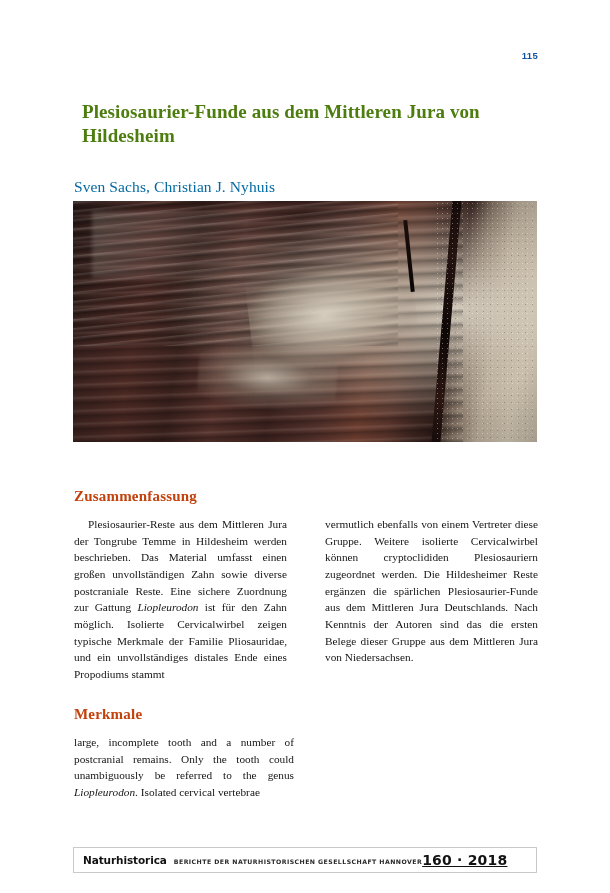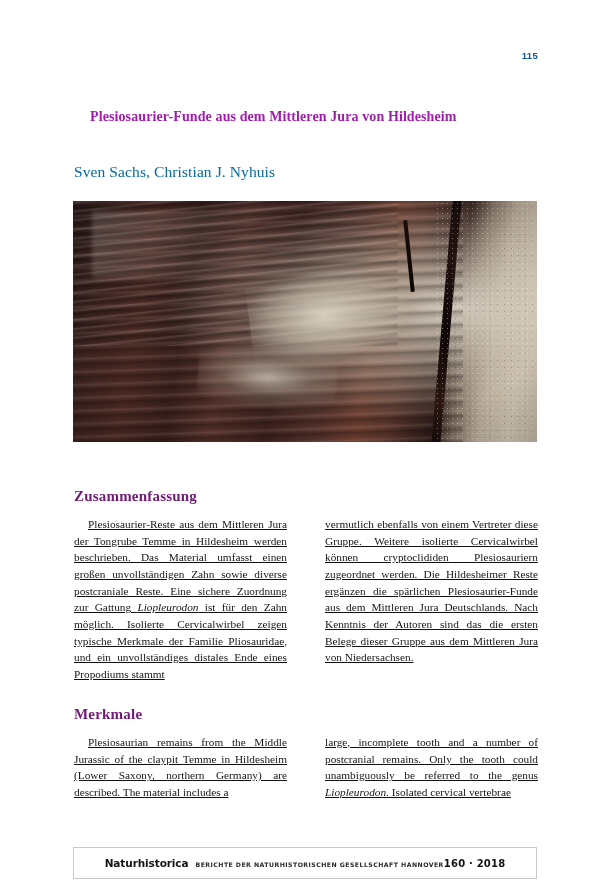--- a/index.html
+++ b/index.html
@@ -36,25 +36,25 @@
   }
 
   
   .title-block {
     position: absolute;
     left: 74px;
     top: 92px;
     width: 464px;
   }
   .article-title {
-    margin: 16px;
-    font-size: 14px;
+    margin: 8px;
+    font-size: 19px;
     line-height: 1.28;
     font-weight: 700;
-    color: #a21caf;
+    color: #4d7c0f;
     letter-spacing: 0.1px;
   }
   .authors {
     margin: 0;
     padding-top: 20px;
     font-size: 15.5px;
     line-height: 1.3;
     color: #0369a1;
     letter-spacing: 0.1px;
   }
@@ -177,27 +177,26 @@
   
   .section {
     position: absolute;
     left: 74px;
     width: 464px;
   }
   .section-heading {
     margin: 0 0 11px 0;
     font-size: 15px;
     font-weight: 700;
-    color: #701a75;
+    color: #c2410c;
     letter-spacing: 0.2px;
   }
   .cols {
     display: flex;
     gap: 38px;
-    text-decoration: underline;
   }
   .col {
     width: 220px;
     font-size: 11.3px;
     line-height: 1.475;
     text-align: justify;
     text-justify: inter-word;
     color: #151515;
     hyphens: none;
   }
@@ -207,26 +206,26 @@
 
   #zus-section { top: 488px; }
   #abs-section { top: 706px; }
 
   
   .footer {
     position: absolute;
     left: 73px;
     top: 847px;
     width: 464px;
-    height: 32px;
+    height: 26px;
     border: 1px solid #c9c9c9;
     box-sizing: border-box;
     display: flex;
     align-items: center;
-    justify-content: center;
+    justify-content: flex-start;
     padding: 0 9px;
   }
   .footer-left {
     display: flex;
     align-items: baseline;
     gap: 7px;
   }
   .footer-brand {
     font-family: "DejaVu Sans", "Liberation Sans", sans-serif;
     font-size: 10.5px;
@@ -236,24 +235,25 @@
   }
   .footer-sub {
     font-family: "DejaVu Sans", "Liberation Sans", sans-serif;
     font-size: 6.2px;
     font-weight: 600;
     color: #2a2a2a;
     letter-spacing: 0.45px;
   }
   .footer-issue {
     font-family: "DejaVu Sans", "Liberation Sans", sans-serif;
-    font-size: 10px;
+    font-size: 14px;
     font-weight: 700;
     color: #121212;
     letter-spacing: 0.2px;
+    text-decoration: underline;
   }
 </style>
 </head>
 <body>
 
 <div class="page">
 
   <div class="folio">115</div>
 
   <div class="title-block">
@@ -286,23 +286,20 @@
       <div class="col">
         <p>vermutlich ebenfalls von einem Vertreter diese Gruppe. Weitere isolierte Cervicalwirbel können cryptoclididen Plesiosauriern zugeordnet werden. Die Hildesheimer Reste ergänzen die spärlichen Plesiosaurier-Funde aus dem Mittleren Jura Deutschlands. Nach Kenntnis der Autoren sind das die ersten Belege dieser Gruppe aus dem Mittleren Jura von Niedersachsen.</p>
       </div>
     </div>
   </div>
 
   <div class="section" id="abs-section">
     <h2 class="section-heading">Merkmale</h2>
     <div class="cols">
       <div class="col">
-        <p class="indent">Plesiosaurian remains from the Middle Jurassic of the claypit Temme in Hildesheim (Lower Saxony, northern Germany) are described. The material includes a</p>
-      </div>
-      <div class="col">
         <p><span>large, incomplete tooth and a number of postcranial remains. Only the tooth could unambiguously be referred to the genus </span><i>Liopleurodon</i><span>. Isolated cervical vertebrae</span></p>
       </div>
     </div>
   </div>
 
   <div class="footer">
     <div class="footer-left">
       <span class="footer-brand">Naturhistorica</span>
       <span class="footer-sub">BERICHTE DER NATURHISTORISCHEN GESELLSCHAFT HANNOVER</span>
     </div>

